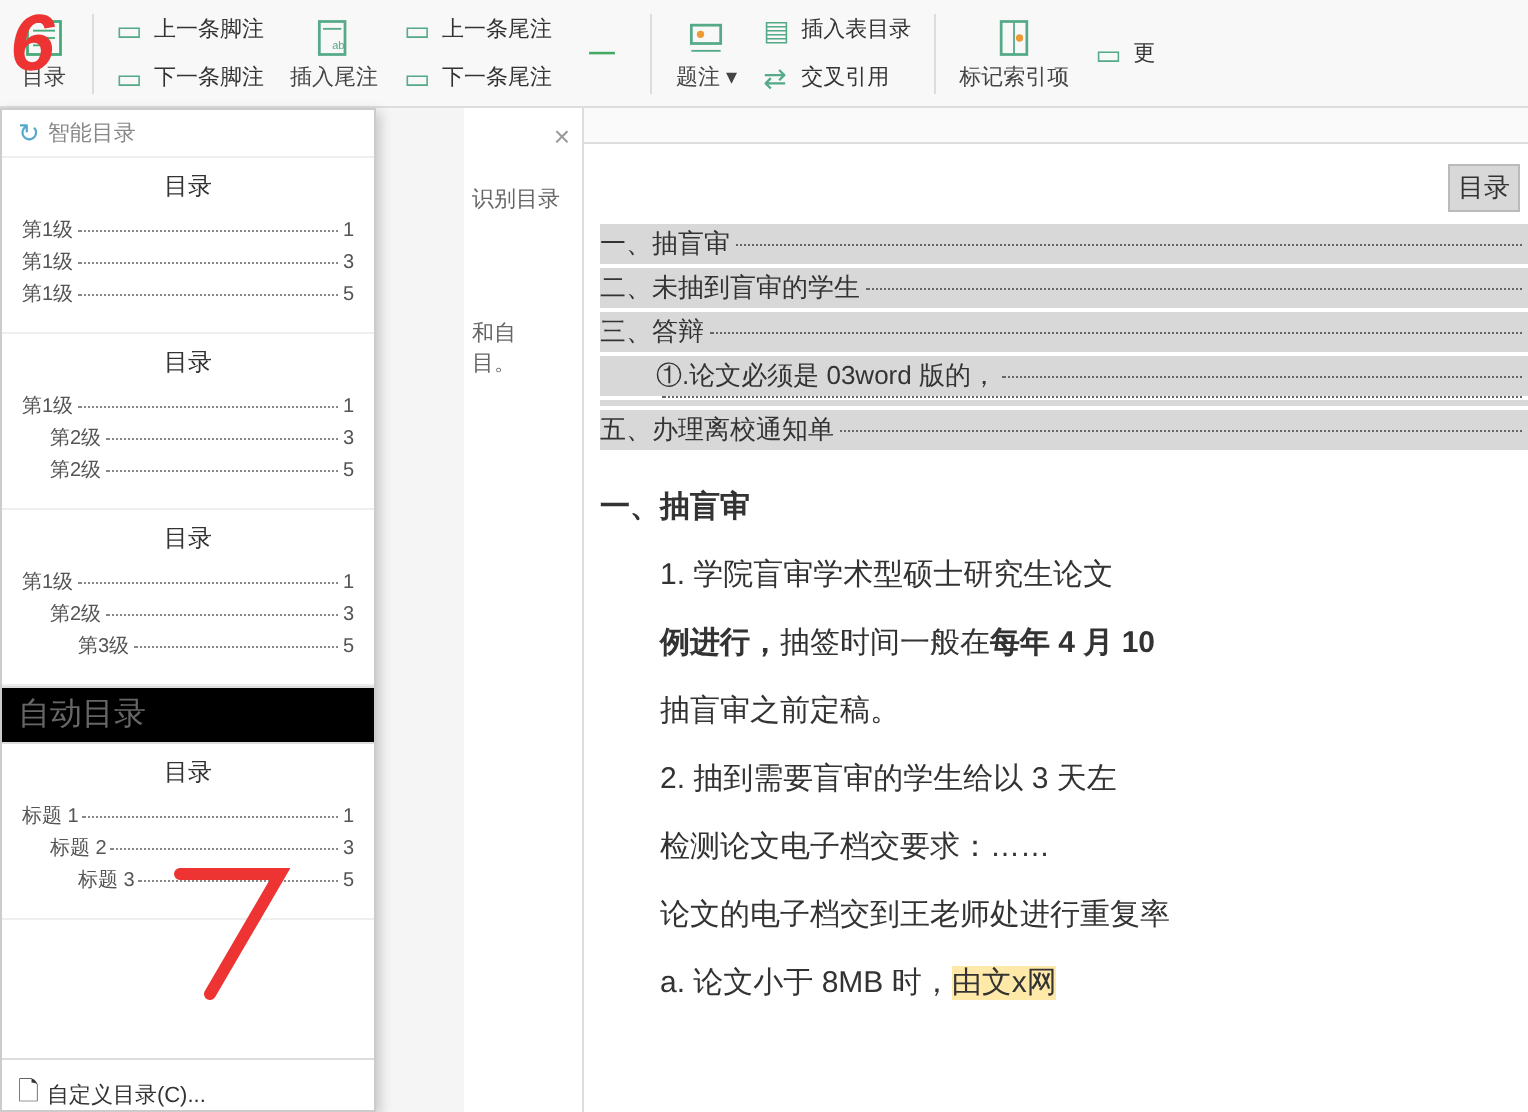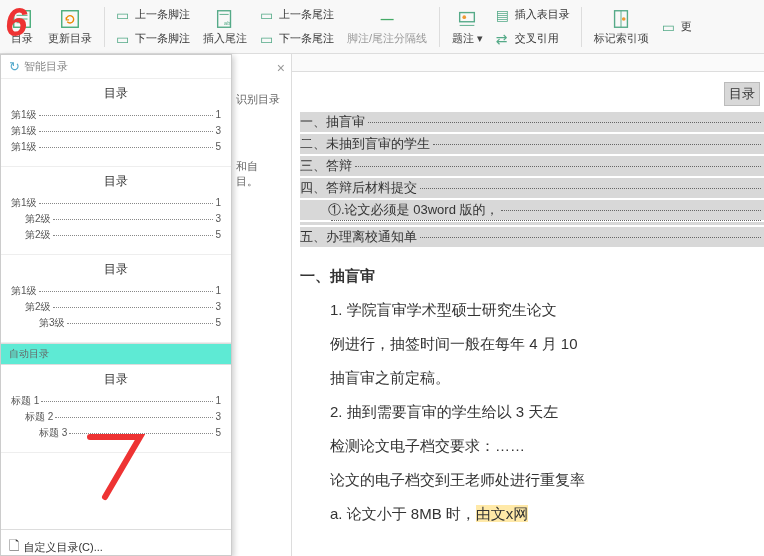--- a/index.html
+++ b/index.html
@@ -5,51 +5,51 @@
 *{margin:0;padding:0;box-sizing:border-box;font-family:"Microsoft YaHei",sans-serif}
 body{width:764px;height:556px;overflow:hidden;background:#f5f5f5;position:relative;font-size:12px;color:#333}
 .ribbon{height:54px;background:#f8f8f8;border-bottom:1px solid #ddd;display:flex;align-items:center;padding:2px 6px;gap:6px}
 .rbtn{display:flex;flex-direction:column;align-items:center;justify-content:center;height:50px;padding:2px 4px;font-size:11px;color:#444;cursor:pointer;position:relative}
 .ricon{width:24px;height:24px;display:flex;align-items:center;justify-content:center;font-size:18px;color:#4a6}
 .rsmall{display:flex;flex-direction:column;gap:2px}
 .rsmall .rrow{display:flex;align-items:center;gap:3px;font-size:11px;height:22px;padding:0 3px}
 .rsmall .si{width:16px;height:16px;font-size:14px;color:#5a8}
 .sep{width:1px;height:40px;background:#ddd;margin:0 2px}
 .red6{position:absolute;left:5px;top:0;font-size:40px;font-weight:bold;color:#e33;z-index:50;font-style:italic}
-.dropdown{width:232px;background:#fff;border:1px solid #ccc;box-shadow:2px 2px 6px rgba(0,0,0,.2);position:absolute;left:0;top:54px;z-index:40;height:502px;overflow:hidden}
+.dropdown{width:188px;background:#fff;border:1px solid #ccc;box-shadow:2px 2px 6px rgba(0,0,0,.2);position:absolute;left:0;top:54px;z-index:40;height:502px;overflow:hidden}
 .dd-smart{font-size:11px;color:#888;padding:4px 8px;border-bottom:1px solid #eee;display:flex;align-items:center;gap:4px}
 .dd-smart::before{content:"↻";color:#5ac;font-size:13px}
 .dd-body{overflow-y:auto;height:450px}
 .tpl{border-bottom:1px solid #eee;padding:6px 10px 10px}
 .tpl-title{text-align:center;font-size:12px;margin-bottom:6px}
 .tpl-line{display:flex;align-items:baseline;font-size:10px;margin:2px 0;color:#555}
 .tpl-label{white-space:nowrap}
 .tpl-dots{flex:1;border-bottom:1px dotted #888;margin:0 2px;position:relative;top:-2px}
 .tpl-page{white-space:nowrap}
 .tpl-l1{padding-left:0}.tpl-l2{padding-left:14px}.tpl-l3{padding-left:28px}
-.dd-hdr{background:#5eead4;font-size:10px;padding:3px 8px;color:#666;border-bottom:1px solid #ddd;border-top:1px solid #ddd}
+.dd-hdr{background:#000000;font-size:16px;padding:3px 8px;color:#666;border-bottom:1px solid #ddd;border-top:1px solid #ddd}
 .dd-custom{padding:6px 8px;font-size:11px;display:flex;align-items:center;gap:4px;border-top:1px solid #ddd}
 .dd-custom::before{content:"🗋";font-size:13px}
 .red7-stroke{position:absolute;left:85px;top:432px;width:60px;height:70px;z-index:59}
 .behind{position:absolute;left:232px;top:54px;width:60px;height:502px;background:#fff;border-right:1px solid #ddd;font-size:11px;padding:30px 4px;color:#666}
 .behind .x{position:absolute;right:6px;top:6px;color:#999;font-size:14px}
 .behind-txt{writing-mode:horizontal-tb;margin-top:8px}
 .doc-area{position:absolute;left:292px;top:54px;right:0;height:502px;background:#fff;overflow:hidden}
 .ruler{height:18px;background:#fafafa;border-bottom:1px solid #ddd}
 .page{padding:10px 0 10px 8px;background:#fff}
 .toc-box{border:1px solid #bbb;background:#fafafa;padding:2px 4px;margin-bottom:4px;font-size:13px;display:inline-block}
 .toc-hl{background:#d8d8d8}
 .toc-line{display:flex;align-items:baseline;font-size:13px;margin:2px 0;background:#d8d8d8;padding:1px 0}
 .toc-text{white-space:nowrap}
 .toc-dots{flex:1;border-bottom:1px dotted #666;margin:0 3px;position:relative;top:-3px}
 .toc-sub{padding-left:28px}
 .content{font-size:15px;line-height:2;margin-top:14px;font-family:SimSun,serif}
 .content p{margin:4px 0;text-indent:2em}
 .content .sec{font-weight:bold;text-indent:0}
-.bold{font-weight:normal}
+.bold{font-weight:bold}
 .hl{background:#ffe9a8}
 .grey{color:#999}
 svg.ic{width:22px;height:22px}
 </style>
 </head>
 <body>
 
 <div class="red6">6</div>
 
 <div class="ribbon">
@@ -57,30 +57,20 @@
     <span class="ricon">
       <svg class="ic" viewBox="0 0 24 24">
           <rect x="3" y="3" width="18" height="18" fill="none" stroke="#4a7" stroke-width="1.5"></rect>
           <line x1="6" y1="8" x2="18" y2="8" stroke="#4a7"></line>
           <line x1="6" y1="12" x2="18" y2="12" stroke="#4a7"></line>
           <line x1="6" y1="16" x2="14" y2="16" stroke="#4a7"></line>
         </svg>
     </span>
     <span>目录</span>
   </div>
-  <div class="rbtn">
-    <span class="ricon">
-      <svg class="ic" viewBox="0 0 24 24">
-          <rect x="3" y="3" width="18" height="18" fill="none" stroke="#4a7" stroke-width="1.5"></rect>
-          <path d="M8 12 a4 4 0 1 1 1 3" fill="none" stroke="#e80" stroke-width="1.5"></path>
-          <path d="M8 10 l0 3 l3 0" fill="none" stroke="#e80" stroke-width="1.5"></path>
-        </svg>
-    </span>
-    <span>更新目录</span>
-  </div>
   <div class="sep"></div>
   <div class="rsmall">
     <div class="rrow">
         <span class="si">▭</span>
         <span>上一条脚注</span>
       </div>
     <div class="rrow">
         <span class="si">▭</span>
         <span>下一条脚注</span>
       </div>
@@ -100,21 +90,20 @@
         <span class="si">▭</span>
         <span>上一条尾注</span>
       </div>
     <div class="rrow">
         <span class="si">▭</span>
         <span>下一条尾注</span>
       </div>
   </div>
   <div class="rbtn grey">
     <span class="ricon">─</span>
-    <span>脚注/尾注分隔线</span>
   </div>
   <div class="sep"></div>
   <div class="rbtn">
     <span class="ricon">
       <svg class="ic" viewBox="0 0 24 24">
           <rect x="4" y="5" width="16" height="10" fill="none" stroke="#5a8" stroke-width="1.5"></rect>
           <circle cx="9" cy="10" r="2" fill="#e93"></circle>
           <line x1="4" y1="19" x2="20" y2="19" stroke="#5a8"></line>
         </svg>
     </span>
@@ -256,24 +245,20 @@
         <div class="toc-line">
           <span class="toc-text">一、抽盲审</span>
           <span class="toc-dots"></span>
         </div>
         <div class="toc-line">
           <span class="toc-text">二、未抽到盲审的学生</span>
           <span class="toc-dots"></span>
         </div>
         <div class="toc-line">
           <span class="toc-text">三、答辩</span>
-          <span class="toc-dots"></span>
-        </div>
-        <div class="toc-line">
-          <span class="toc-text">四、答辩后材料提交</span>
           <span class="toc-dots"></span>
         </div>
         <div class="toc-line toc-sub">
           <span class="toc-text">①.论文必须是 03word 版的，</span>
           <span class="toc-dots"></span>
         </div>
         <div class="toc-line toc-sub">
           <span class="toc-dots"></span>
         </div>
         <div class="toc-line">

